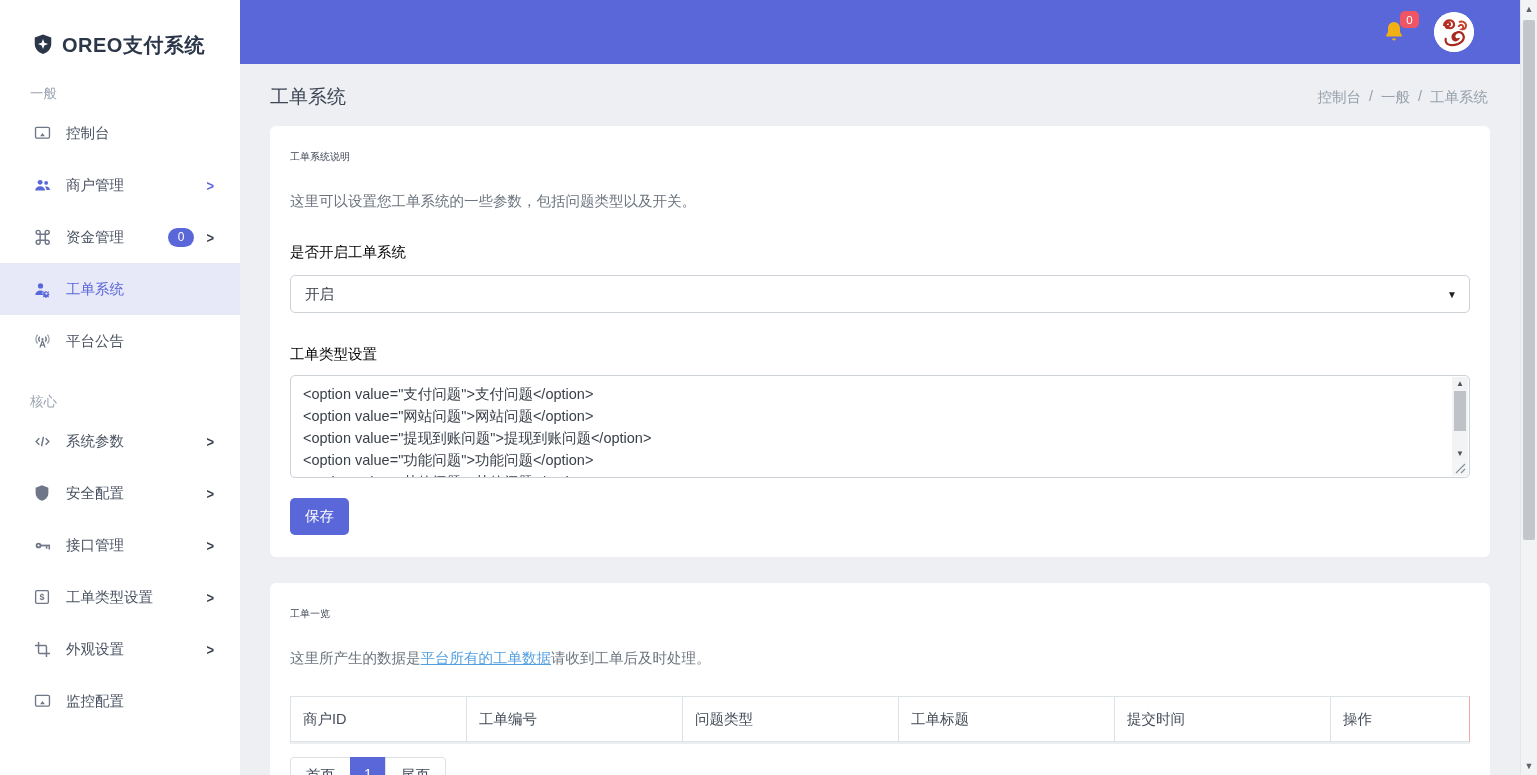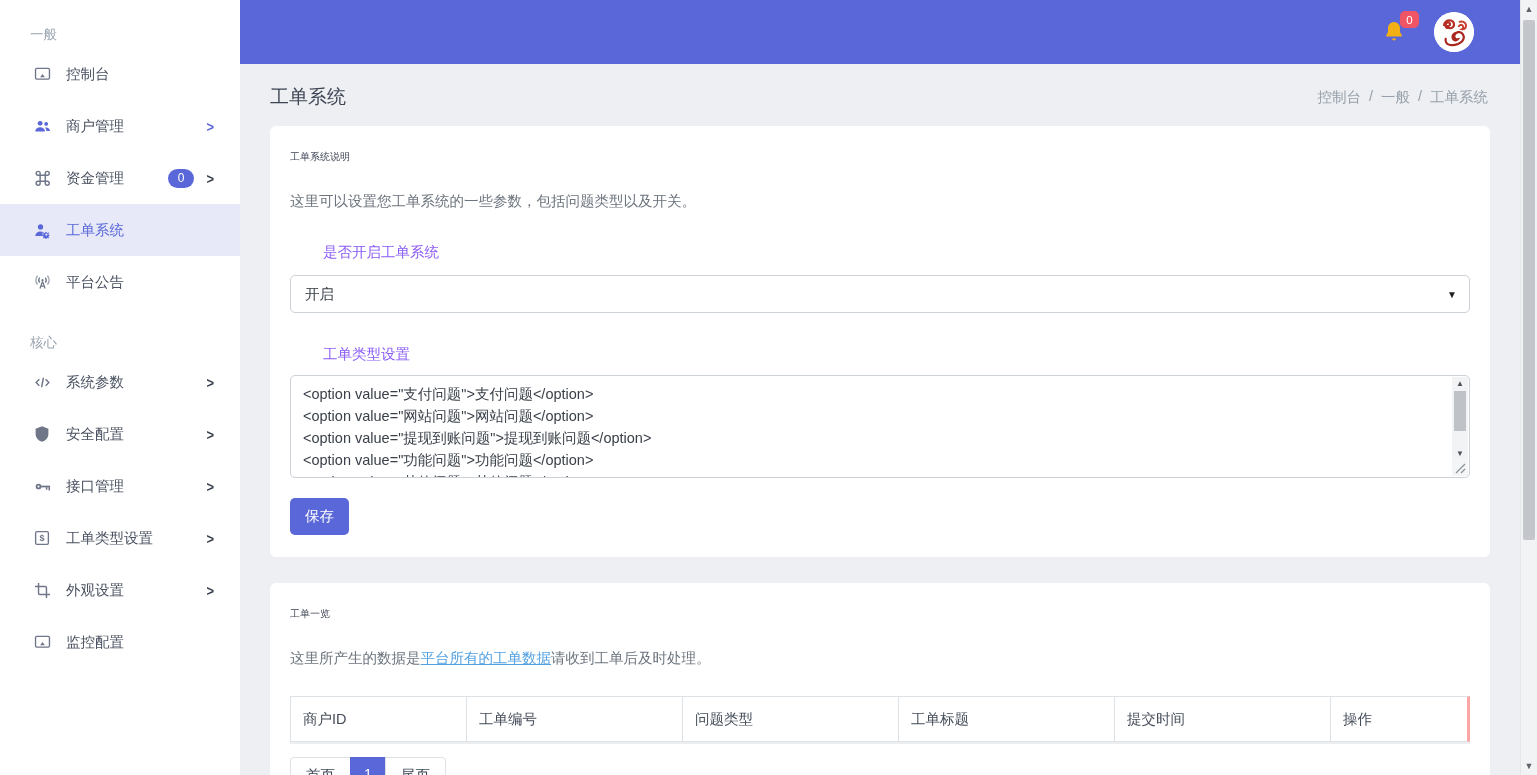--- a/index.html
+++ b/index.html
@@ -43,21 +43,21 @@
   .page-head { display:flex; align-items:center; justify-content:space-between; padding:20px 2px 16px 0; }
   .page-title { font-size:19px; color:#3e4555; }
   .breadcrumb { font-size:14.5px; color:#97a0ab; display:flex; gap:8px; }
   .breadcrumb .sep { color:#97a0ab; }
 
   .card { background:#fff; border-radius:6px; padding:24px 20px 22px 20px; }
   .card + .card { margin-top:26px; }
   .card-title { font-size:10px; color:#3e4555; font-weight:500; }
   .card-desc { font-size:14.5px; color:#6c747e; margin-top:28px; }
 
-  .field-label { font-size:14.5px; color:#8b5cf6; margin-top:32px;margin-left:33px; }
+  .field-label { font-size:14.5px; color:#000000; margin-top:32px; }
   .fake-select { position:relative; margin-top:13px; height:38px; border:1px solid #ccd2d8; border-radius:5px;
     background:#fff; display:flex; align-items:center; padding:0 14px; font-size:14.5px; color:#3a4049; cursor:pointer; }
   .fake-select .caret { position:absolute; right:12px; font-size:10px; color:#222; }
 
   .fake-textarea { position:relative; margin-top:11px; height:103px; border:1px solid #ccd2d8; border-radius:5px;
     background:#fff; overflow:hidden; cursor:text; }
   .fta-content { position:absolute; left:0; top:0; right:17px; bottom:0; padding:7px 12px; font-size:14.5px;
     line-height:22px; color:#3a4049; white-space:pre; overflow:hidden; }
   .fta-scrollbar { position:absolute; right:1px; top:1px; width:16px; height:83px; background:#f2f3f4; }
   .fta-scrollbar .arr { position:absolute; left:0; width:100%; text-align:center; font-size:8px; color:#4d5258; }
@@ -68,32 +68,41 @@
   .fta-grip svg { position:absolute; right:2px; bottom:2px; }
 
   .btn-primary { display:inline-block; margin-top:20px; background:#5a67d8; color:#fff; font-size:14.5px;
     padding:9px 15px; border:none; border-radius:5px; cursor:pointer; }
 
   .link { color:#54a1e1; text-decoration:underline; cursor:pointer;font-family:Liberation Mono, monospace; }
 
   .order-table { display:flex; margin-top:28px; border-bottom:2px solid #eceef0; }
   .th { height:46px; display:flex; align-items:center; padding:0 12px; font-size:14.5px; color:#454d59;
     border:1px solid #dde2e6; border-right:none; background:#fff; }
-  .th:last-child { border-right:3px solid #fca5a5; }
+  .th:last-child { border-right:1px solid #fca5a5; }
 
   .pagination { display:flex; margin-top:13px; }
   .page-btn { border:1px solid #dde2e6; background:#fff; color:#3e4555; font-size:14.5px; padding:8px 15px; cursor:pointer; margin-left:-1px; }
   .page-btn.first { border-radius:4px 0 0 4px; margin-left:0; }
   .page-btn.last { border-radius:0 4px 4px 0; }
   .page-btn.active { background:#5a67d8; border-color:#5a67d8; color:#fff; padding:8px 13px; }
 </style>
 </head>
 <body>
 
 <div class="sidebar">
+  <div class="logo">
+    <span>
+      <svg width="22" height="22" viewBox="0 0 24 24">
+          <path fill="#2b3648" d="M12 1.5 21 5v7c0 5.2-3.8 9.3-9 10.8C6.8 21.3 3 17.2 3 12V5Z"></path>
+          <path fill="#ffffff" d="M12 6.5 13.5 10.5 17.5 12 13.5 13.5 12 17.5 10.5 13.5 6.5 12 10.5 10.5Z"></path>
+        </svg>
+    </span>
+    <span class="logo-text">OREO支付系统</span>
+  </div>
 
   <div class="side-section-label">一般</div>
 
   <div class="side-item">
     <span class="ic">
       <svg width="19" height="19" viewBox="0 0 24 24" fill="none" stroke="currentColor" stroke-width="1.7">
           <rect x="3.2" y="4.2" width="17.6" height="13.6" rx="1.6"></rect>
           <path d="M9 15.6 12 11.4 15 15.6Z" fill="currentColor" stroke="none"></path>
         </svg>
     </span>

